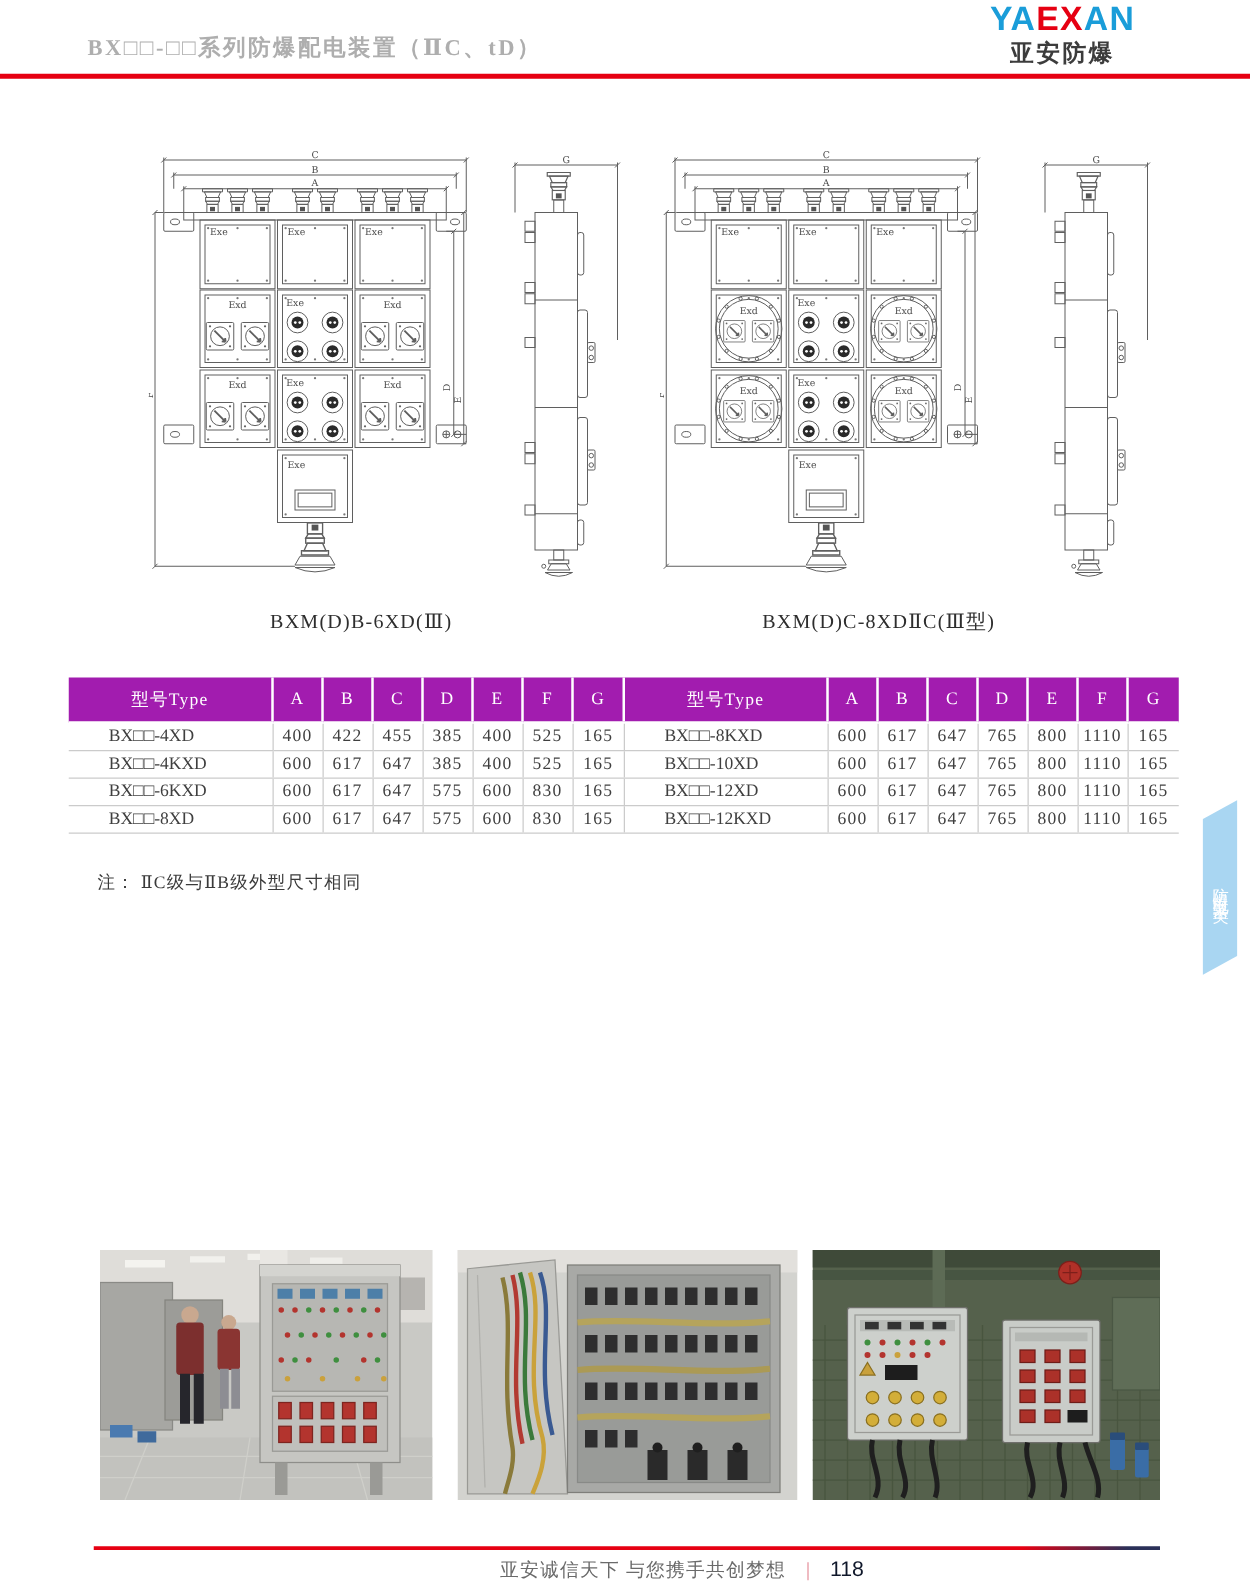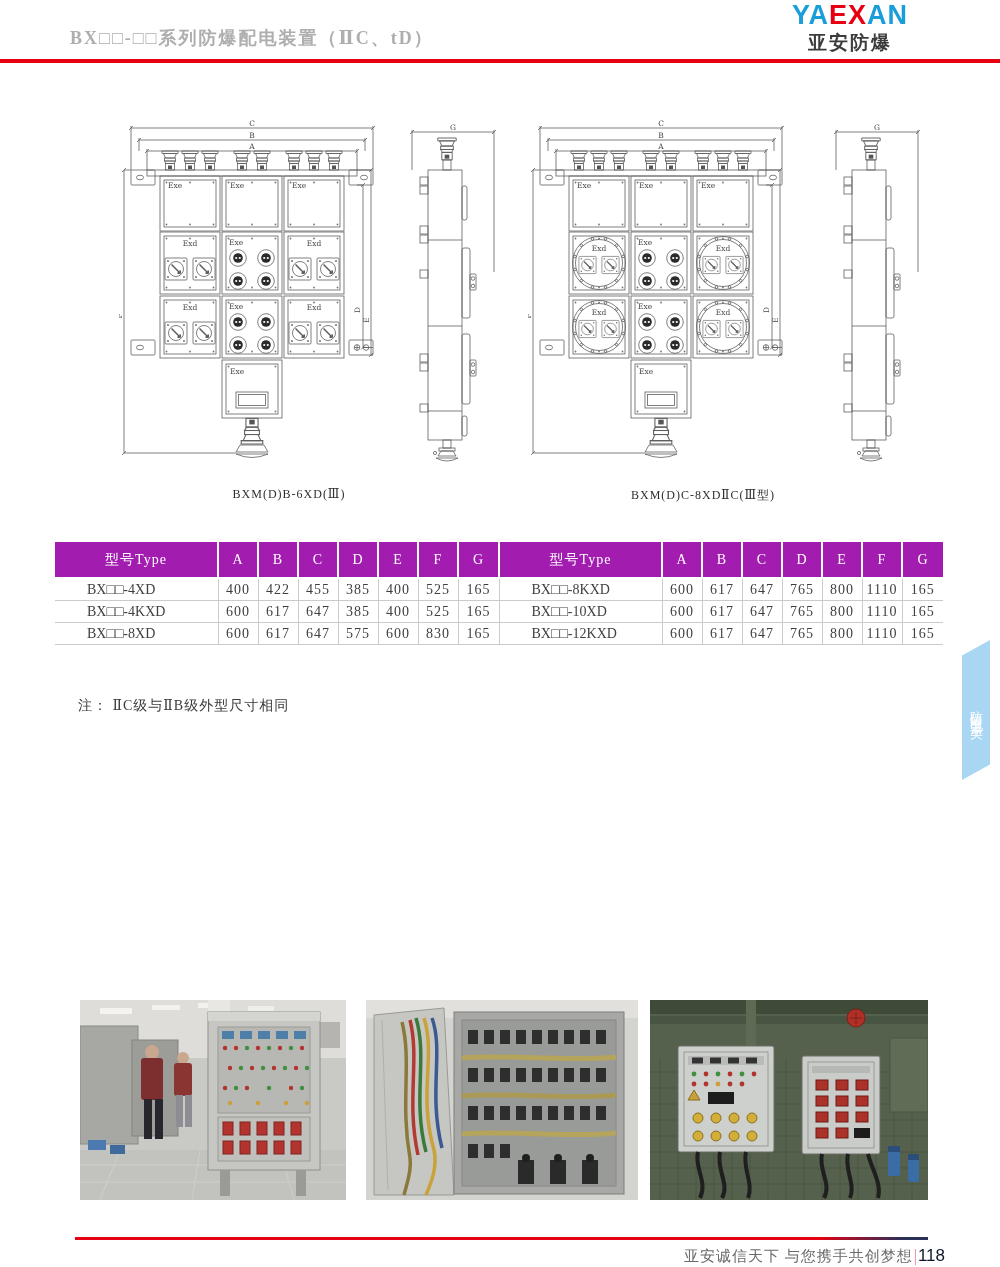--- a/index.html
+++ b/index.html
@@ -11,21 +11,21 @@
   .logo{position:absolute;left:766px;top:2px;width:128px;text-align:center;
         font-family:"Liberation Sans","DejaVu Sans",sans-serif;margin-left:20px;}
   .logo-en{font-size:27px;font-weight:bold;letter-spacing:1px;line-height:27px;}
   .logo-en .b{color:#1a9dd9}.logo-en .r{color:#e60012}
   .logo-cn{font-size:19px;font-weight:bold;color:#3c3c3c;letter-spacing:2px;margin-top:1px;}
   .top-rule{position:absolute;left:0;top:59px;width:1000px;height:4px;background:#e60012;}
   
   .dwg{position:absolute;}
   .dwg .ln{stroke:#5f5f5f;fill:none;stroke-width:0.8;}
   .dwg text{fill:#4a4a4a;stroke:none;font-family:"DejaVu Serif",serif;font-size:7.5px;}
-  .caption{position:absolute;top:487px;width:230px;text-align:center;font-size:12px;
+  .caption{position:absolute;top:487px;width:230px;text-align:center;font-size:16px;
            color:#2e2e2e;letter-spacing:1px;}
   .caption.left{left:174px;}
   .caption.right{left:588px;}
   
   .spec-table{position:absolute;left:55px;top:542px;width:888px;border-collapse:collapse;
               table-layout:fixed;}
   .spec-table th{background:#a21caf;color:#fff;font-weight:normal;font-size:14px;height:33px;
                  border-left:2px solid #fff;letter-spacing:1px;}
   .spec-table th:first-child{border-left:none;}
   .spec-table td{height:21px;font-size:14px;color:#3f3f3f;text-align:center;
@@ -40,21 +40,21 @@
             clip-path:polygon(0 11%,100% 0,100% 89%,0 100%);display:flex;align-items:center;
             justify-content:center;}
   .side-tab span{writing-mode:vertical-rl;color:#fff;font-size:13px;letter-spacing:4px;
                  font-family:"Liberation Sans",sans-serif;}
   
   .photo{position:absolute;top:1000px;height:200px;}
   
   .footer-rule{position:absolute;left:75px;top:1237px;width:853px;height:3px;
                background:linear-gradient(to right,#e60012 0%,#e60012 87%,#2b3058 97%,#2b3058 100%);}
   .footer-text{position:absolute;left:400px;top:1246px;width:545px;display:flex;
-               justify-content:flex-end;align-items:baseline;gap:1px;}
+               justify-content:flex-start;align-items:baseline;gap:16px;}
   .footer-slogan{font-size:15px;color:#6a6a6a;letter-spacing:1px;}
   .footer-sep{color:#e2808e;font-size:16px;}
   .footer-page{font-size:17px;color:#0f172a;font-family:"Liberation Sans",sans-serif;}
 </style>
 </head>
 <body>
 
 <div class="page">
 
   <svg width="0" height="0" style="position:absolute">
@@ -466,20 +466,38 @@
       <tr>
         <td class="model">BX□□-4KXD</td>
         <td>600</td>
         <td>617</td>
         <td>647</td>
         <td>385</td>
         <td>400</td>
         <td>525</td>
         <td>165</td>
         <td class="model">BX□□-10XD</td>
+        <td>600</td>
+        <td>617</td>
+        <td>647</td>
+        <td>765</td>
+        <td>800</td>
+        <td>1110</td>
+        <td>165</td>
+      </tr>
+      <tr>
+        <td class="model">BX□□-6KXD</td>
+        <td>600</td>
+        <td>617</td>
+        <td>647</td>
+        <td>575</td>
+        <td>600</td>
+        <td>830</td>
+        <td>165</td>
+        <td class="model">BX□□-12XD</td>
         <td>600</td>
         <td>617</td>
         <td>647</td>
         <td>765</td>
         <td>800</td>
         <td>1110</td>
         <td>165</td>
       </tr>
       <tr>
         <td class="model">BX□□-8XD</td>

